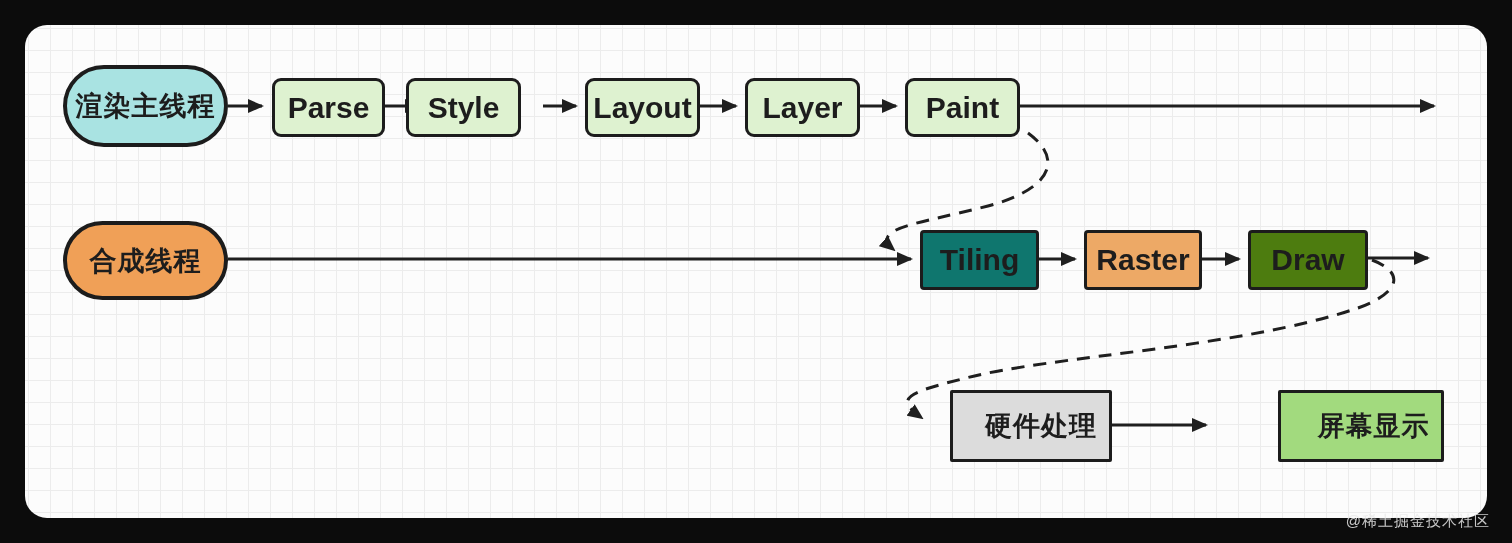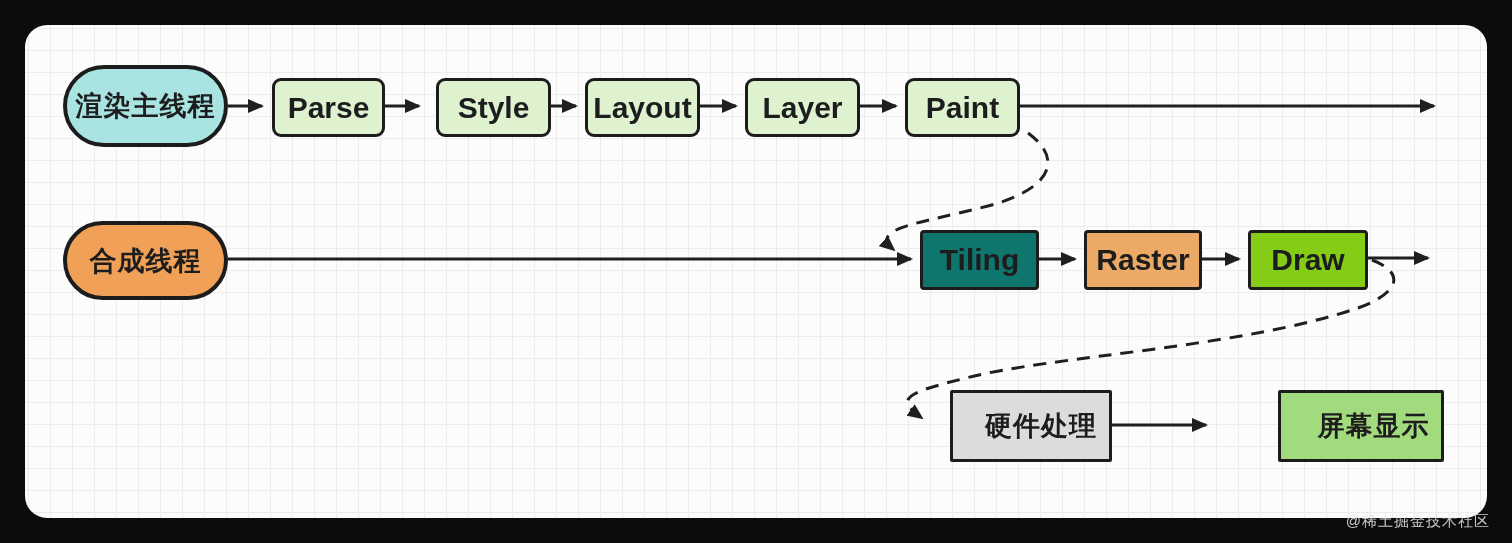--- a/index.html
+++ b/index.html
@@ -28,28 +28,28 @@
   }
   .node.cjk{font-size:27px;letter-spacing:1px;}
   .node.en{font-size:30px;}
   .pill{border-radius:41px;border-width:4px;}
   .stage{border-radius:9px;}
   .cstage{border-radius:4px;}
   .flat{border-radius:2px;}
 
   .n-main   {left:63px; top:65px; width:165px;height:82px;background:#a9e3e2;}
   .n-parse  {left:272px;top:78px; width:113px;height:59px;background:#def2d0;}
-  .n-style  {left:436px;top:78px; width:115px;height:59px;background:#def2d0;}
+  .n-style  {left:406px;top:78px; width:115px;height:59px;background:#def2d0;}
   .n-layout {left:585px;top:78px; width:115px;height:59px;background:#def2d0;}
   .n-layer  {left:745px;top:78px; width:115px;height:59px;background:#def2d0;}
   .n-paint  {left:905px;top:78px; width:115px;height:59px;background:#def2d0;}
   .n-comp   {left:63px; top:221px;width:165px;height:79px;background:#f0a057;}
   .n-tiling {left:920px;top:230px;width:119px;height:60px;background:#0f766e;}
   .n-raster {left:1084px;top:230px;width:118px;height:60px;background:#eda966;}
-  .n-draw   {left:1248px;top:230px;width:120px;height:60px;background:#84cc16;}
+  .n-draw   {left:1248px;top:230px;width:120px;height:60px;background:#4d7c0f;}
   .n-hw     {left:950px;top:390px;width:162px;height:72px;background:#dcdcdc;padding-left:20px;}
   .n-disp   {left:1278px;top:390px;width:166px;height:72px;background:#a2da7e;padding-left:25px;}
 
   .watermark{
     position:absolute;right:22px;bottom:12px;
     color:rgba(233,233,233,0.85);font-size:15px;letter-spacing:1px;
   }
 </style>
 </head>
 <body>

